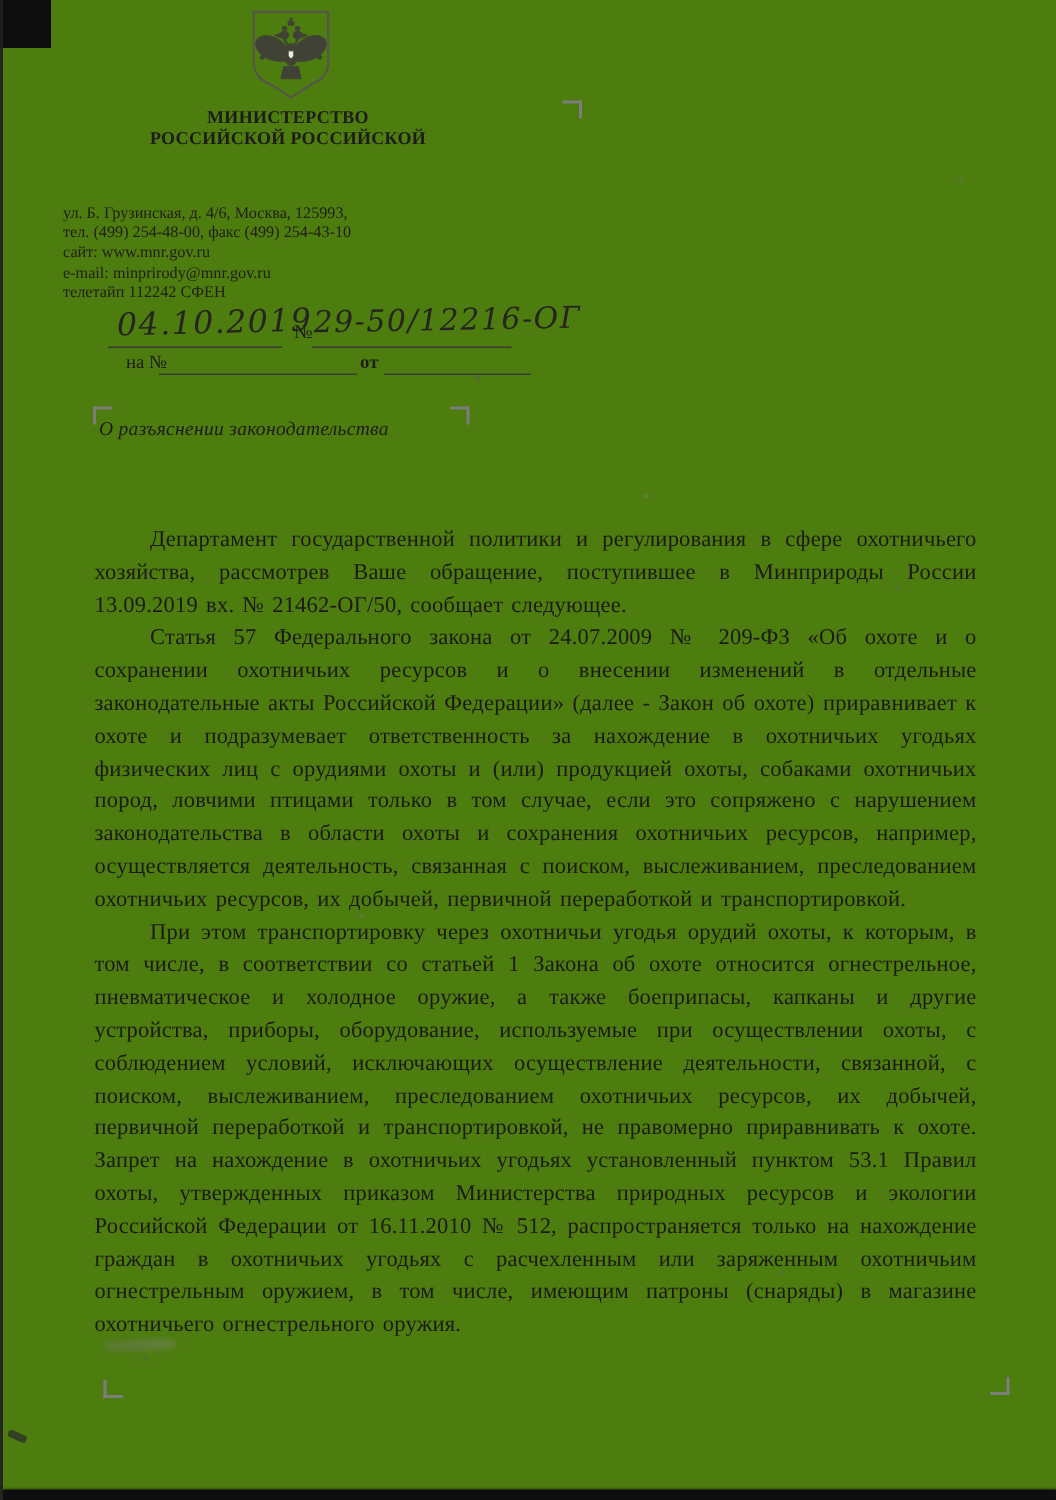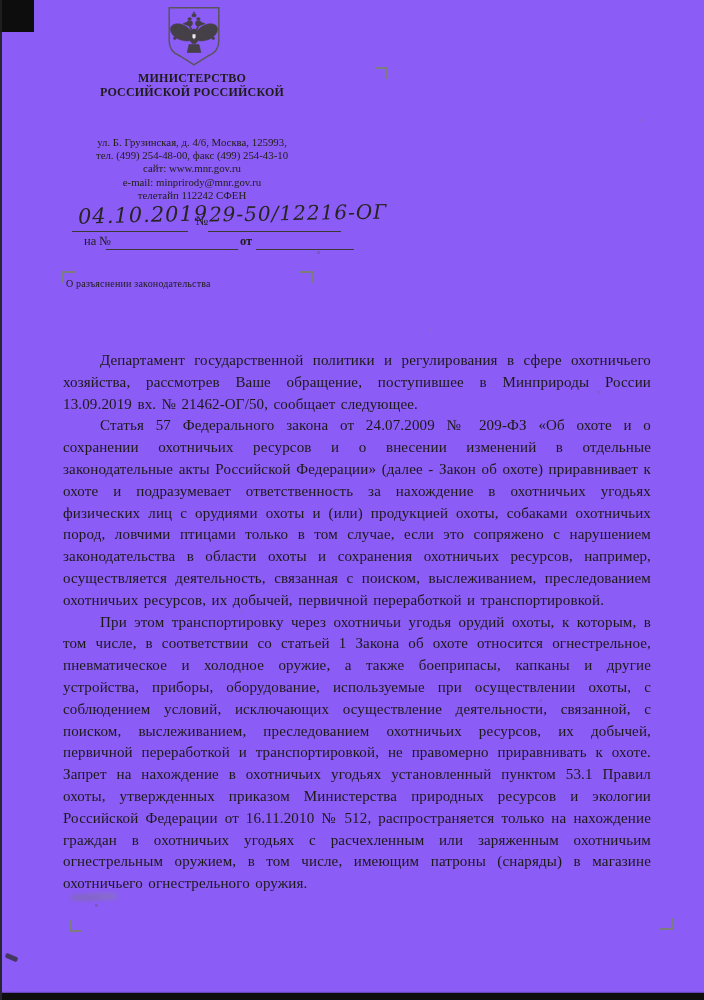--- a/index.html
+++ b/index.html
@@ -1,18 +1,18 @@
 <!DOCTYPE html>
 <html><head>
 <meta charset="utf-8">
 <style>
   html,body{margin:0;padding:0;background:#e8e8e8;}
   .page{
     position:relative; width:704px; height:1000px; margin:0 auto;
-    background:#8b5cf6; overflow:hidden;
+    background:#4d7c0f; overflow:hidden;
     font-family:"Liberation Serif","DejaVu Serif",serif;
     color:#1e1c1a;
   }
   
   .corner-square{position:absolute;left:0;top:0;width:34px;height:32px;background:#0d0d0d;}
   .left-line{position:absolute;left:0;top:0;width:2px;height:1000px;background:#1f1f1f;opacity:.92;}
   .bottom-bar{position:absolute;left:2px;right:0;top:993px;height:7px;background:#0e0e0e;box-shadow:0 -1px 1px rgba(0,0,0,.25);}
   .edge-speck{position:absolute;left:5px;top:955px;width:13px;height:5px;background:#2c2c2c;transform:rotate(24deg);opacity:.75;border-radius:2px;}
   .smudge{position:absolute;left:70px;top:891px;width:48px;height:13px;opacity:.35;
     background:radial-gradient(ellipse at 30% 50%, #777 0 18%, transparent 60%),
@@ -27,37 +27,37 @@
   
   .mark{position:absolute;width:11px;height:10px;}
   .mark.tl{border-top:2px solid #7d7d7d;border-left:2px solid #7d7d7d;}
   .mark.tr{border-top:2px solid #7d7d7d;border-right:2px solid #7d7d7d;}
   .mark.bl{border-bottom:2px solid #7d7d7d;border-left:2px solid #7d7d7d;}
   .mark.br{border-bottom:2px solid #7d7d7d;border-right:2px solid #7d7d7d;}
   
   .emblem{position:absolute;left:163px;top:5px;width:62px;height:64px;filter:blur(.3px);opacity:.92;}
   .ministry{position:absolute;left:42px;top:72px;width:300px;text-align:center;
     font-weight:bold;font-size:12px;line-height:13.5px;letter-spacing:.2px;}
-  .contacts{position:absolute;left:42px;top:136px;width:300px;text-align:center;
+  .contacts{position:absolute;left:42px;top:136px;width:300px;text-align:left;
     font-size:10.8px;line-height:13.2px;color:#222018;font-family:Liberation Serif, serif;}
   
   .hw{position:absolute;font-style:italic;color:#26241f;letter-spacing:1px;
     font-family:"DejaVu Serif",serif;white-space:nowrap;}
   .hw-date{left:78px;top:203px;font-size:21px;transform:rotate(-1.5deg);}
   .hw-number{left:209px;top:201px;font-size:20px;transform:rotate(-1deg);}
   .uline{position:absolute;height:0;border-bottom:1.5px solid #3a3833;}
   .u-date{left:72px;top:231px;width:116px;}
   .u-number{left:208px;top:231px;width:133px;}
   .num-sign{position:absolute;left:196px;top:213px;font-size:13px;}
   .na-no{position:absolute;left:72px;top:234px;font-size:12.5px;margin-left:12px;}
   .u-nano{left:106px;top:249px;width:132px;}
   .ot-label{position:absolute;left:240px;top:234px;font-size:12.5px;font-weight:bold;}
   .u-ot{left:256px;top:249px;width:98px;}
   
-  .subject{position:absolute;left:66px;top:278px;font-size:10px;letter-spacing:.2px;}
+  .subject{position:absolute;left:66px;top:278px;font-size:13px;letter-spacing:.2px;font-style:italic;}
   
   .body-text{position:absolute;left:63px;top:350px;width:588px;
     font-size:15px;line-height:21.8px;text-align:justify;letter-spacing:.15px;word-spacing:1.5px;
     color:#1c1a18;}
   .body-text p{margin:0;text-indent:37px;}
 </style>
 </head>
 <body>
 
 <div class="page">

